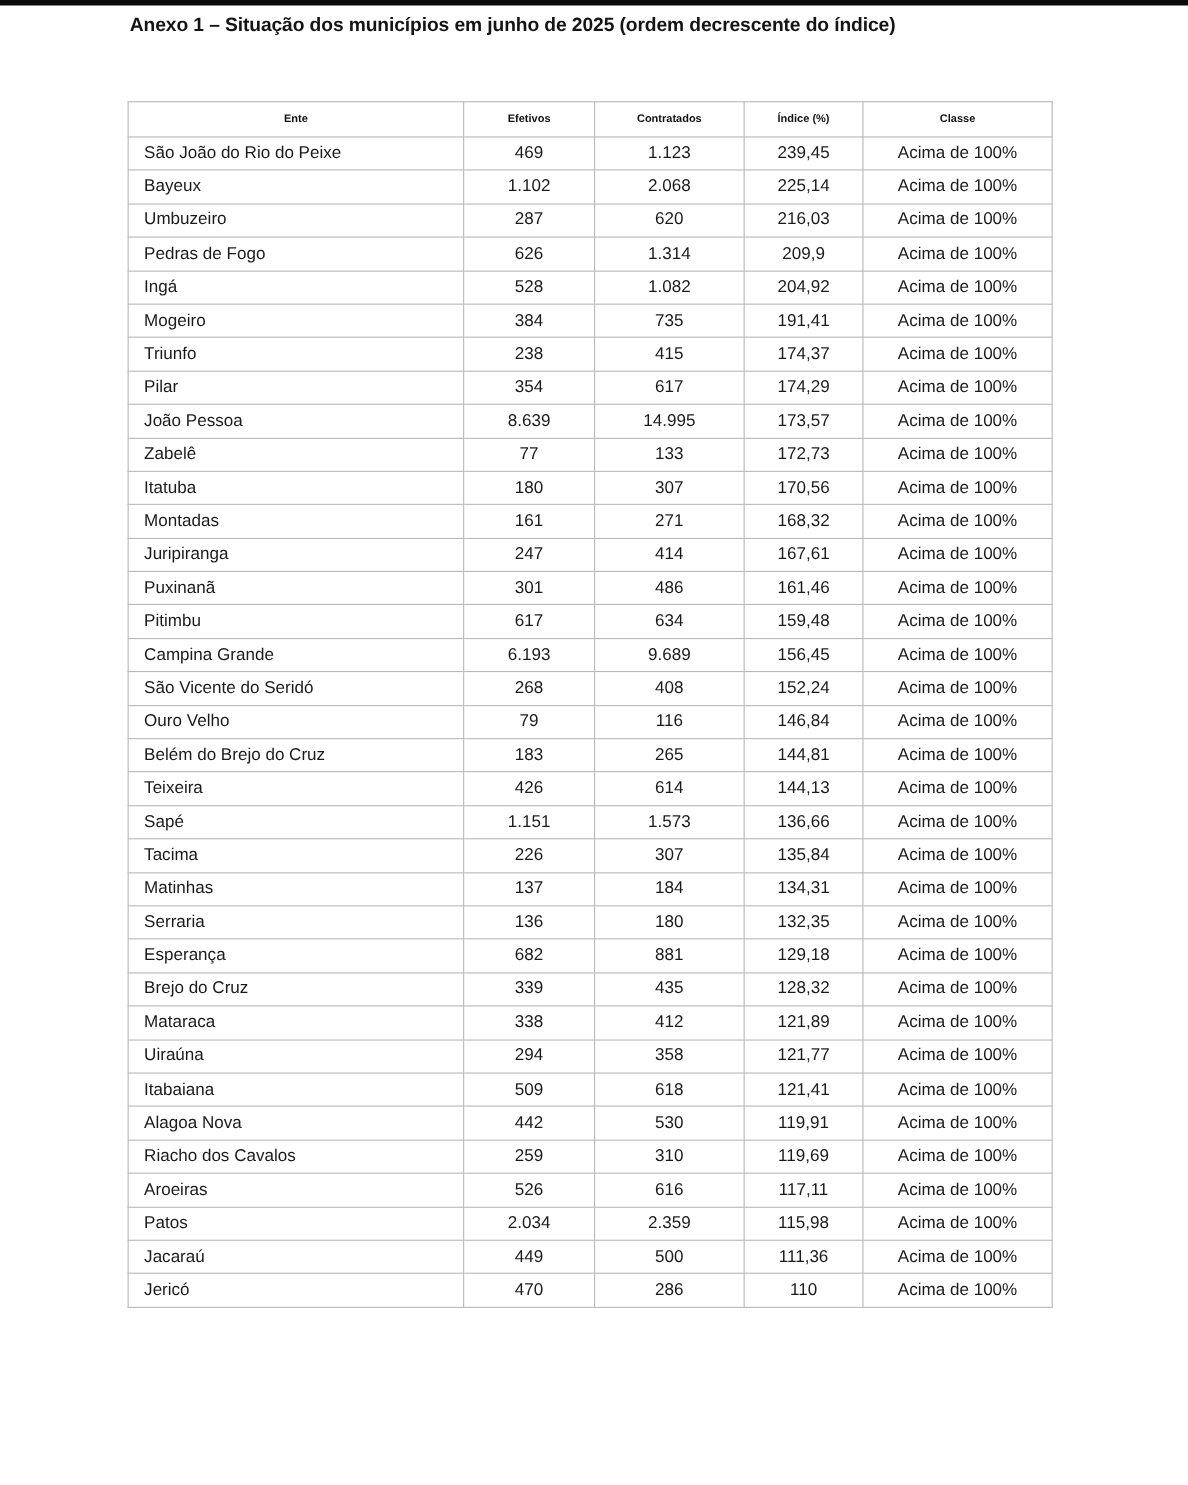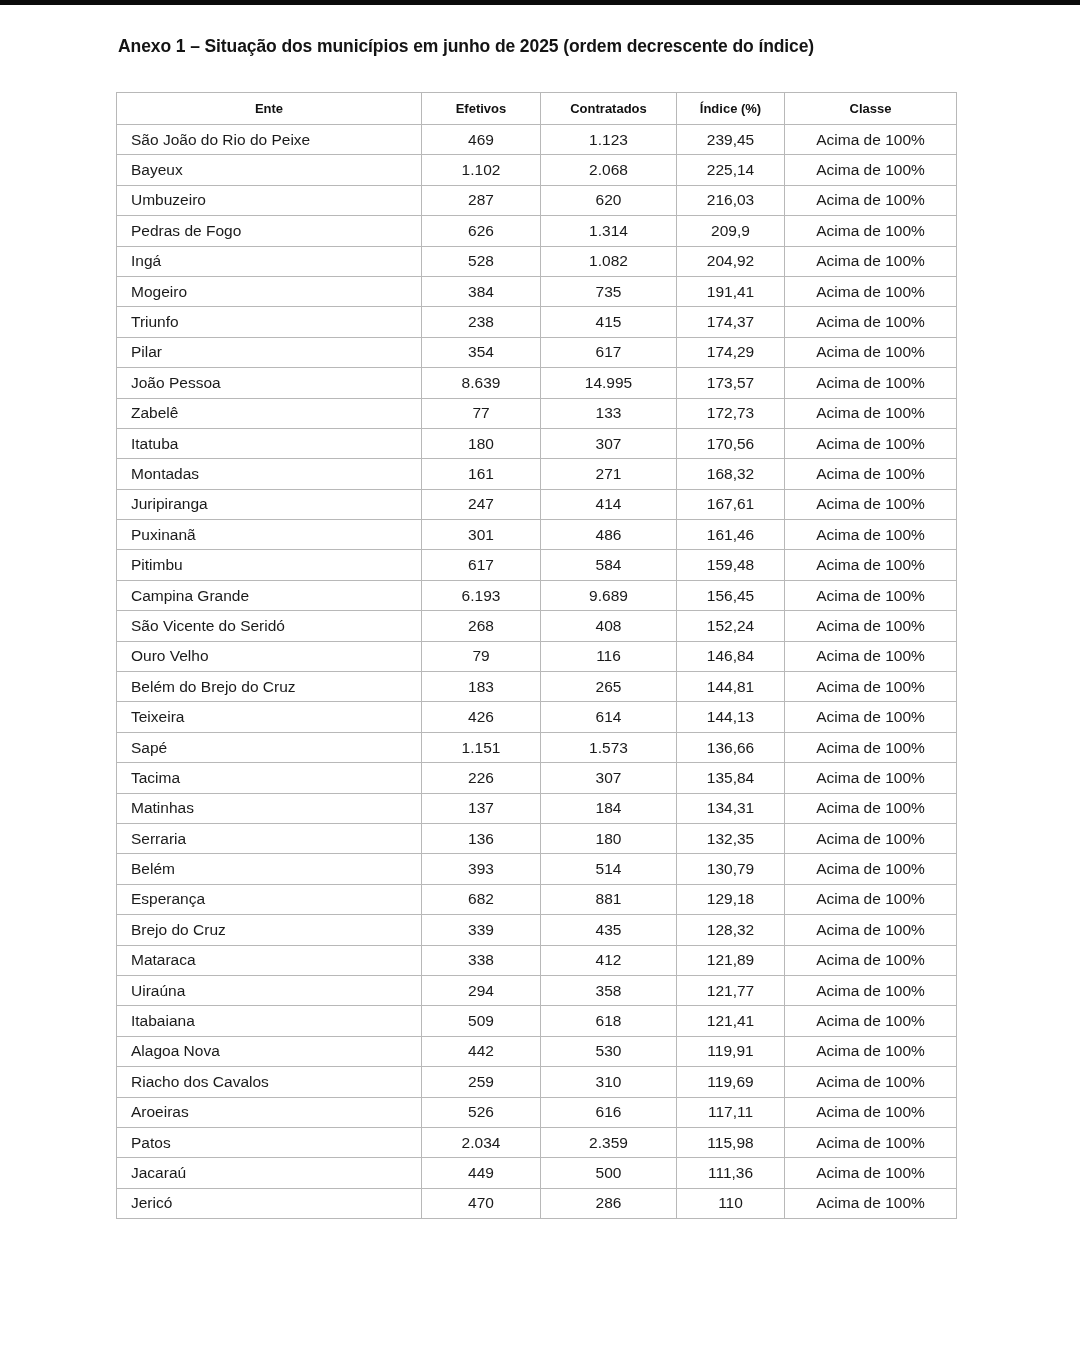--- a/index.html
+++ b/index.html
@@ -30,21 +30,20 @@
   }
   .doc-title {
     position: absolute;
     top: 12px;
     left: 118px;
     font-size: 17.5px;
     font-weight: bold;
     letter-spacing: -0.1px;
     color: #141414;
     white-space: nowrap;
-    margin-top: 24px;
   }
   .table-wrap {
     position: absolute;
     top: 92px;
     left: 116px;
     width: 840px;
   }
   table.data {
     border-collapse: collapse;
     width: 840px;
@@ -55,21 +54,21 @@
     border: 1px solid #b8b8b8;
     height: 30.4px;
     padding: 0 8px;
     box-sizing: border-box;
     overflow: hidden;
     white-space: nowrap;
   }
   table.data th {
     font-weight: bold;
     text-align: center;
-    font-size: 13px;
+    font-size: 10px;
     color: #111;
     height: 32px;
   }
   table.data td.ente {
     text-align: left;
     padding-left: 14px;
   }
   table.data td.num {
     text-align: center;
   }
@@ -204,21 +203,21 @@
           <tr>
             <td class="ente">Puxinanã</td>
             <td class="num">301</td>
             <td class="num">486</td>
             <td class="num">161,46</td>
             <td class="classe">Acima de 100%</td>
           </tr>
           <tr>
             <td class="ente">Pitimbu</td>
             <td class="num">617</td>
-            <td class="num">584</td>
+            <td class="num">634</td>
             <td class="num">159,48</td>
             <td class="classe">Acima de 100%</td>
           </tr>
           <tr>
             <td class="ente">Campina Grande</td>
             <td class="num">6.193</td>
             <td class="num">9.689</td>
             <td class="num">156,45</td>
             <td class="classe">Acima de 100%</td>
           </tr>
@@ -272,27 +271,20 @@
             <td class="classe">Acima de 100%</td>
           </tr>
           <tr>
             <td class="ente">Serraria</td>
             <td class="num">136</td>
             <td class="num">180</td>
             <td class="num">132,35</td>
             <td class="classe">Acima de 100%</td>
           </tr>
           <tr>
-            <td class="ente">Belém</td>
-            <td class="num">393</td>
-            <td class="num">514</td>
-            <td class="num">130,79</td>
-            <td class="classe">Acima de 100%</td>
-          </tr>
-          <tr>
             <td class="ente">Esperança</td>
             <td class="num">682</td>
             <td class="num">881</td>
             <td class="num">129,18</td>
             <td class="classe">Acima de 100%</td>
           </tr>
           <tr>
             <td class="ente">Brejo do Cruz</td>
             <td class="num">339</td>
             <td class="num">435</td>

